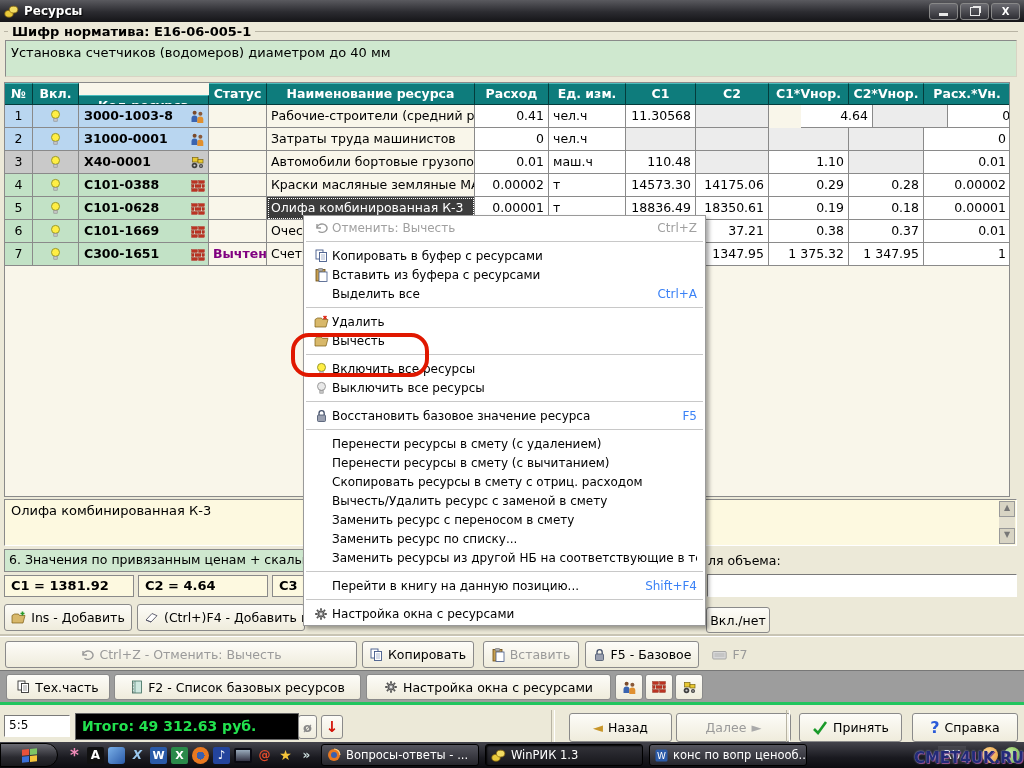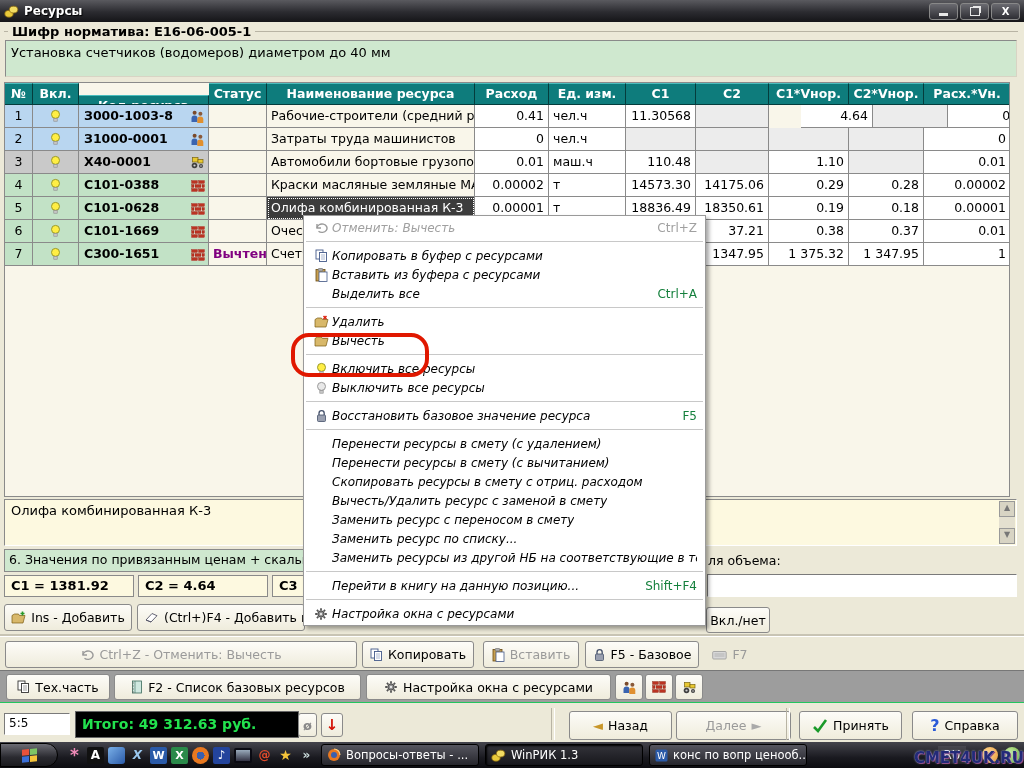--- a/index.html
+++ b/index.html
@@ -67,39 +67,39 @@
     border-radius:3px;display:flex;align-items:center;justify-content:center;gap:5px;
     font-size:12.5px;box-sizing:border-box;cursor:default;white-space:nowrap;overflow:hidden;}
   .btn.dis{color:#9a9a9a;}
   .btn.flat{border:none;background:none;}
   .ico{display:inline-flex;align-items:center;}
   
   .tb1{position:absolute;left:0;top:636px;width:1024px;height:34px;border-top:1px solid #fff;
     box-shadow:0 -2px 0 #c8c4b4;}
   .tb2{position:absolute;left:0;top:670px;width:1024px;height:32px;background:#9d9d9d;
     border-top:1px solid #777;}
-  .statusrow{position:absolute;left:0;top:702px;width:1024px;height:40px;background:#ece9d8;border-top:1px solid #22c55e;}
+  .statusrow{position:absolute;left:0;top:702px;width:1024px;height:40px;background:#ece9d8;border-top:3px solid #22c55e;}
   .posfield{position:absolute;left:4px;top:10px;width:66px;height:22px;background:#fff;
     border:1px solid #7a7a7a;border-bottom-color:#fff;border-right-color:#fff;box-sizing:border-box;
     padding:2px 4px;font-size:12px;}
   .total{position:absolute;left:75px;top:8px;width:224px;height:27px;background:#000;
     border:1px solid #666;box-sizing:border-box;color:#22e24e;font-weight:bold;font-size:14px;
     line-height:24px;padding-left:6px;white-space:nowrap;overflow:hidden;}
   .groove{position:absolute;top:5px;width:2px;height:32px;border-left:1px solid #b8b4a4;border-right:1px solid #fff;}
   .redarrow{color:#d41408;font-weight:bold;font-size:15px;line-height:10px;}
   .kopglyph{color:#888;font-size:13px;font-weight:bold;}
   .helpq{color:#2a5ad8;font-weight:bold;font-size:16px;}
   .tri-gold{color:#c8962a;font-size:13px;} .tri-grey{color:#aaa;font-size:13px;}
   
   .ctxmenu{position:absolute;left:303px;top:215px;width:403px;background:#fff;
     border:1px solid #9a9a9a;box-shadow:3px 3px 4px rgba(0,0,0,.35);z-index:50;padding:2px 0;box-sizing:border-box;}
   .mitem{display:flex;align-items:center;height:19px;padding:0 8px 0 6px;font-size:12px;cursor:default;}
   .mitem .mico{width:22px;display:inline-flex;justify-content:center;flex:none;}
-  .mitem .mlabel{white-space:nowrap;overflow:hidden;font-style:italic;}
-  .mitem .msc{margin-left:auto;padding-left:20px;color:#15803d;}
+  .mitem .mlabel{white-space:nowrap;overflow:hidden;}
+  .mitem .msc{margin-left:auto;padding-left:20px;color:#3b82f6;}
   .mitem.dis,.mitem.dis .msc{color:#a0a0a0;}
   .mitem .marr{margin-left:auto;font-size:9px;}
   .msep{height:1px;background:#c8c8c8;margin:4px 2px;}
   .annot{position:absolute;left:291px;top:333px;width:130px;height:36px;border:4px solid #e01800;
     border-radius:18px;z-index:60;pointer-events:none;}
   
   .taskbar{position:absolute;left:0;top:742px;width:1024px;height:26px;
     background:linear-gradient(#44444c,#1a1a20 60%,#0c0c10);display:flex;align-items:center;}
   .startbtn{width:58px;height:24px;margin:1px 2px 1px 0;border-radius:0 12px 12px 0;
     background:linear-gradient(#6c6c74,#2a2a30 60%,#1a1a1e);display:flex;align-items:center;justify-content:center;

